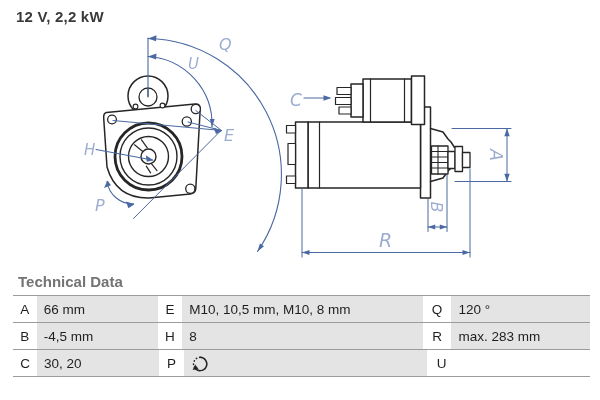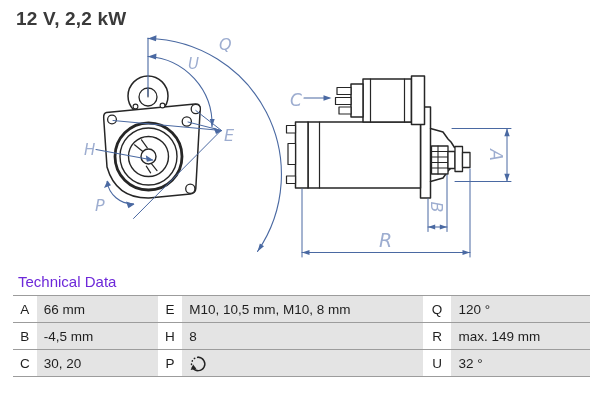--- a/index.html
+++ b/index.html
@@ -5,27 +5,27 @@
   html,body{margin:0;padding:0;}
   body{
     width:600px;height:400px;
     background:#ffffff;
     font-family:"Liberation Sans",sans-serif;
     position:relative;overflow:hidden;
   }
   .stage{position:absolute;inset:0;}
   .main-title{
     position:absolute;left:16px;top:8px;
-    font-size:19px;font-weight:700;color:#3a3a3a;
+    font-size:15px;font-weight:700;color:#3a3a3a;
     letter-spacing:.2px;white-space:nowrap;
   }
   .drawing{position:absolute;left:0;top:0;}
   .tech-heading{
     position:absolute;left:18px;top:273px;
-    font-size:15px;font-weight:400;color:#6d28d9;white-space:nowrap;
+    font-size:15px;font-weight:700;color:#737373;white-space:nowrap;
   }
   .tech-table{
     position:absolute;left:13px;top:295px;width:577px;
     border-bottom:1px solid #9c9c9c;
     font-size:13.5px;color:#1f1f1f;
   }
   .trow{display:flex;height:26px;border-top:1px solid #9c9c9c;align-items:stretch;}
   .cell{display:flex;align-items:center;box-sizing:border-box;white-space:nowrap;overflow:hidden;}
   .k{justify-content:center;background:#ffffff;}
   .v{background:#e4e4e4;padding-left:7px;}
@@ -152,32 +152,31 @@
       <div class="cell k k3">Q</div>
       <div class="cell v v3">120 °</div>
     </div>
 
     <div class="trow">
       <div class="cell k k1">B</div>
       <div class="cell v v1">-4,5 mm</div>
       <div class="cell k k2">H</div>
       <div class="cell v v2">8</div>
       <div class="cell k k3">R</div>
-      <div class="cell v v3">max. 149 mm</div>
+      <div class="cell v v3">max. 283 mm</div>
     </div>
 
     <div class="trow">
       <div class="cell k k1">C</div>
       <div class="cell v v1">30, 20</div>
       <div class="cell k k2">P</div>
       <div class="cell v v2">
         <svg class="rot-icon" width="18" height="18" viewBox="0 0 20 20" xmlns="http://www.w3.org/2000/svg">
           <path d="M10,2.6 A7.4,7.4 0 1 1 3.9,13.9" fill="none" stroke="#222222" stroke-width="1.6"></path>
           <path d="M10,2.6 A7.4,7.4 0 0 0 3.9,13.9" fill="none" stroke="#222222" stroke-width="1.7" stroke-dasharray="0.4 3.4" stroke-linecap="round"></path>
           <polygon points="1.8,16.6 8.2,15.2 4.6,10.6" fill="#222222"></polygon>
         </svg>
       </div>
       <div class="cell k k3">U</div>
-      <div class="cell v v3">32 °</div>
     </div>
 
   </div>
 </div>
 
 </body></html>

